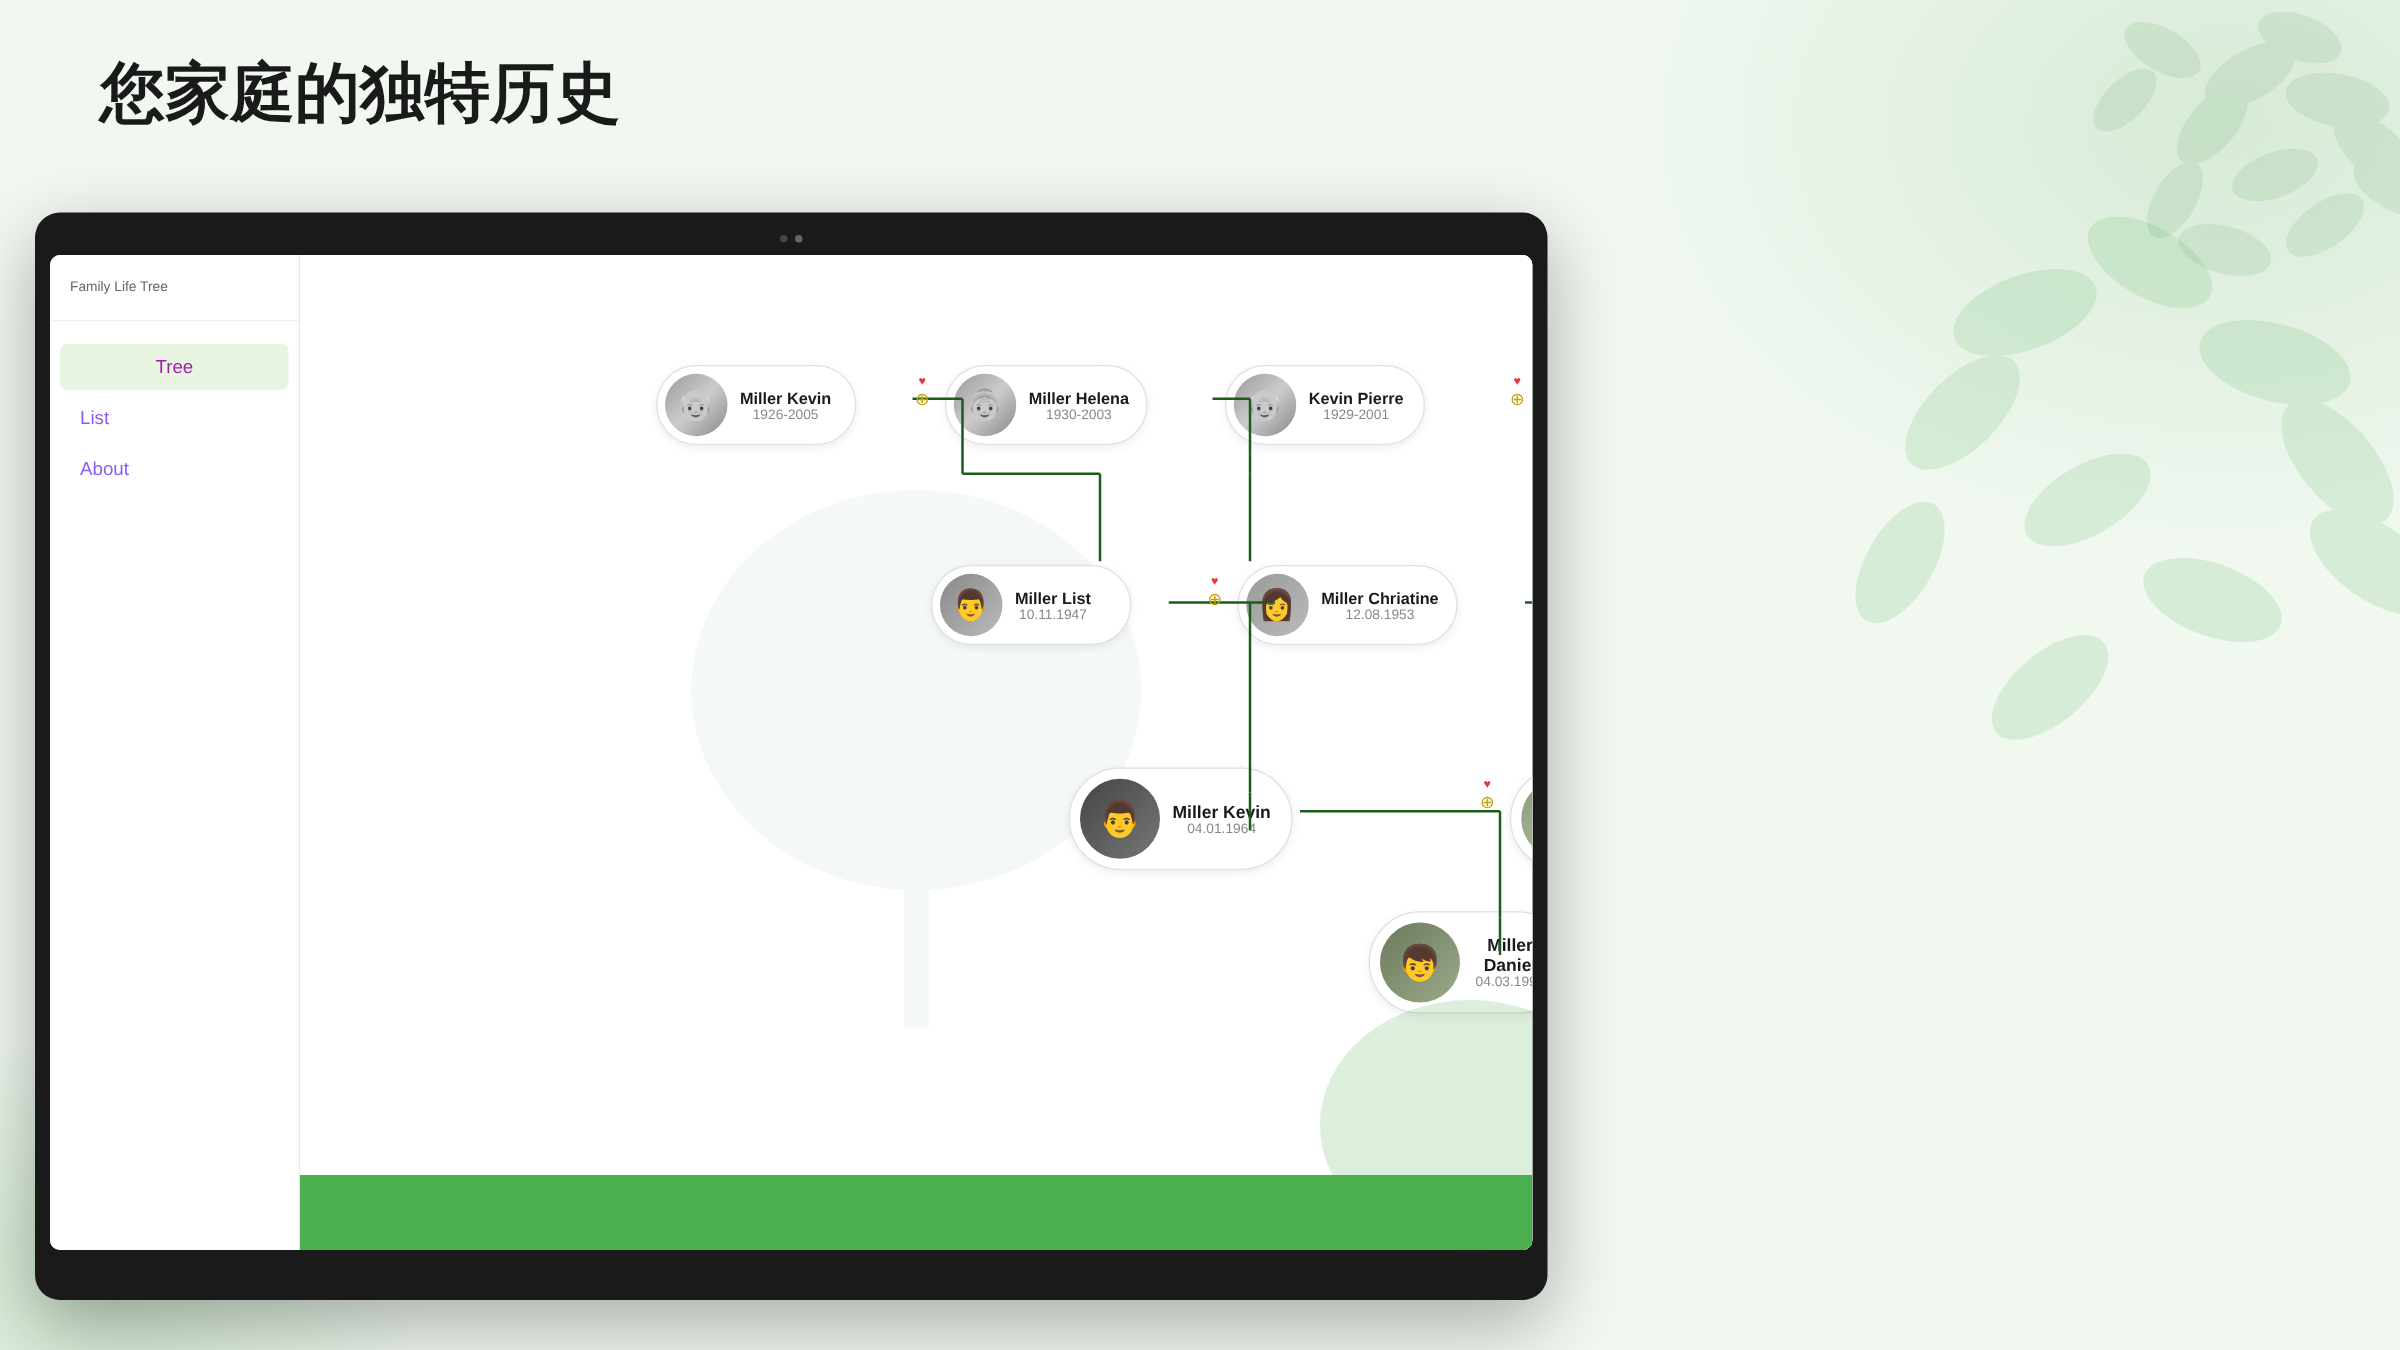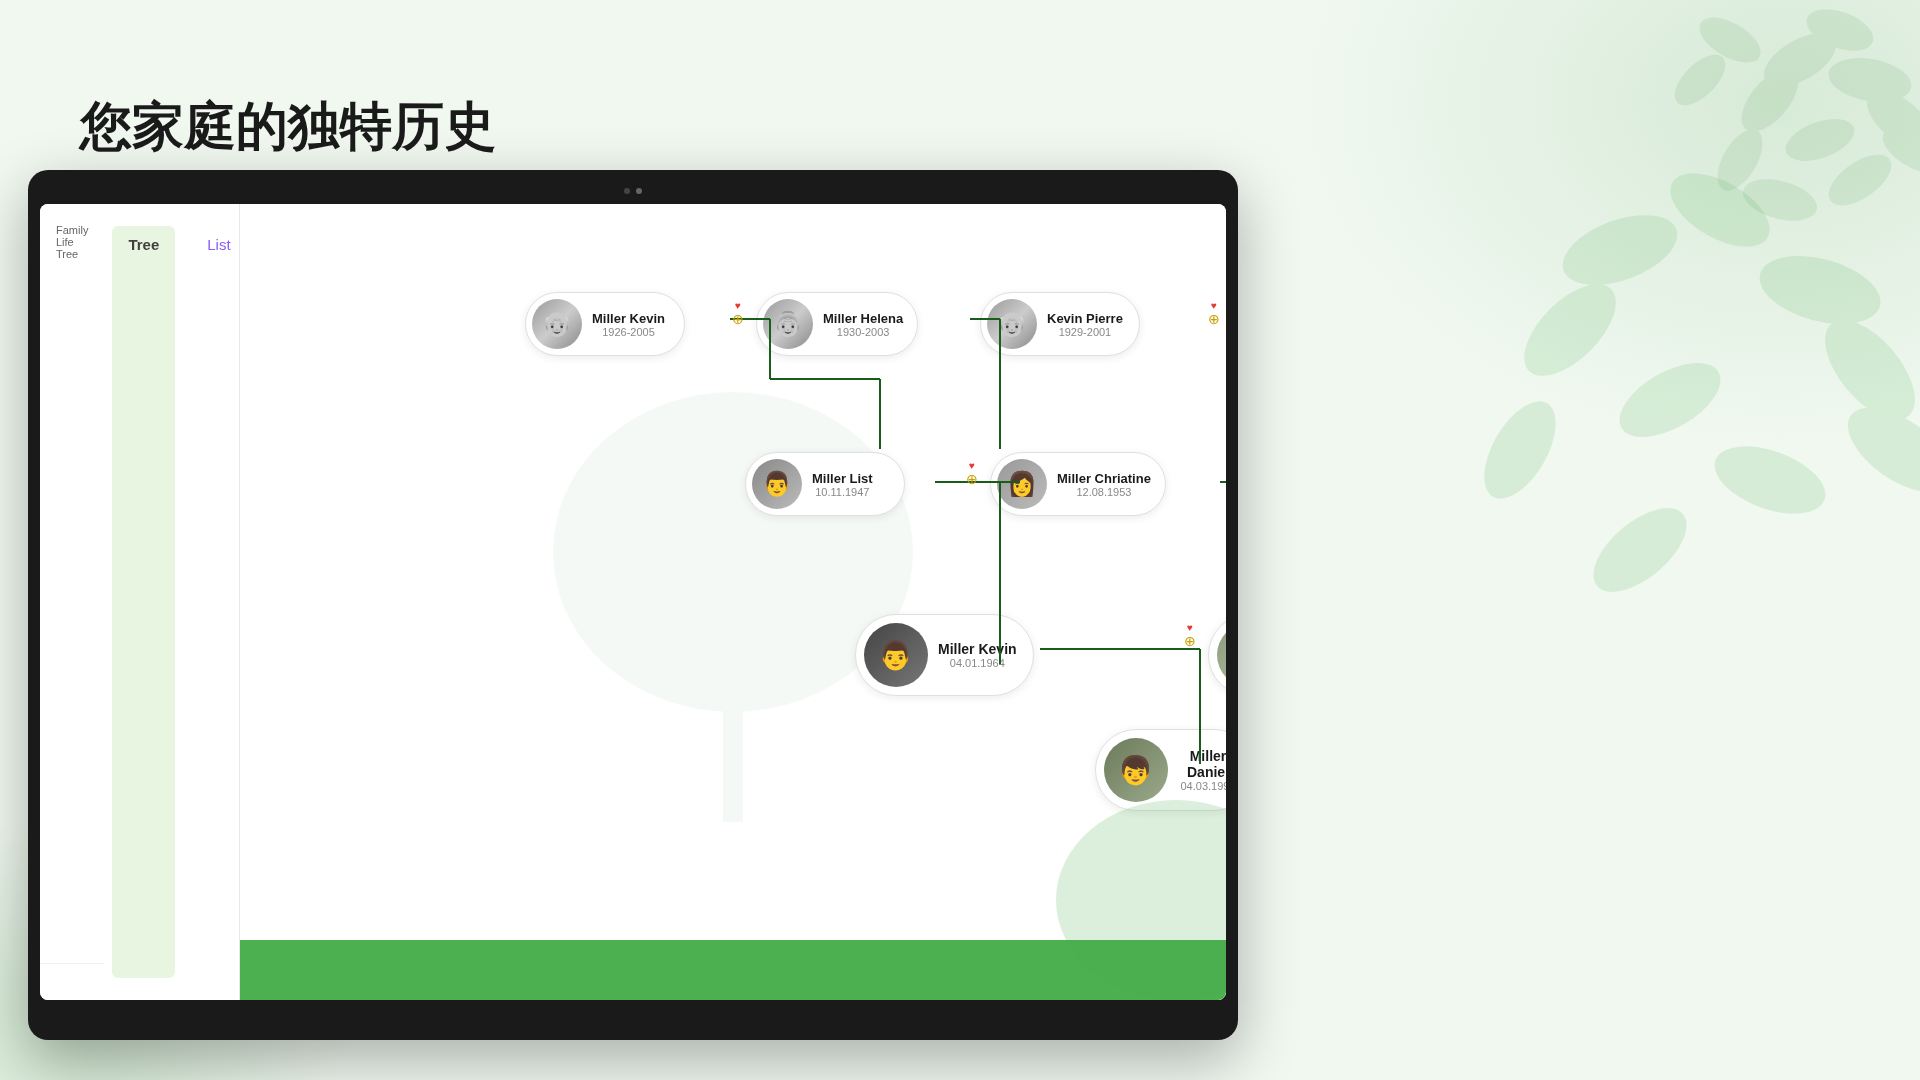--- a/index.html
+++ b/index.html
@@ -29,27 +29,26 @@
       width: 400px;
       height: 300px;
       opacity: 0.2;
       background: radial-gradient(ellipse at 20% 80%, #4a9a4a 0%, transparent 60%);
       pointer-events: none;
     }
 
     
     .page-title {
       text-align: left;
-      padding: 60px 0 30px 80px;
+      padding: 40px 0 30px 80px;
       font-size: 52px;
       font-weight: 700;
       color: #1a1a1a;
       position: relative;
       z-index: 2;
-      margin-top: 32px;
     }
 
     
     .laptop-outer {
       position: absolute;
       top: 170px;
       left: 28px;
       width: 1210px;
       height: 870px;
       background: #1a1a1a;
@@ -85,20 +84,21 @@
     }
 
     
     .sidebar {
       width: 200px;
       min-width: 200px;
       background: #fff;
       border-right: 1px solid #e8e8e8;
       padding: 20px 0;
       display: flex;
+      flex-direction: column;
     }
 
     .app-title {
       font-size: 11px;
       color: #666;
       padding: 0 16px 20px 16px;
       border-bottom: 1px solid #f0f0f0;
       margin-bottom: 16px;
     }
 
@@ -113,22 +113,23 @@
       padding: 10px 16px;
       font-size: 15px;
       color: #8b5cf6;
       cursor: pointer;
       border-radius: 6px;
       margin: 2px 8px;
     }
 
     .nav-item.active {
       background: #e8f5e0;
-      color: #404040;
-      font-weight: 700;
+      color: #a21caf;
+      font-weight: 400;
+      text-align: center;
     }
 
     
     .main-content {
       flex: 1;
       background: #fff;
       position: relative;
       overflow: hidden;
     }
 

